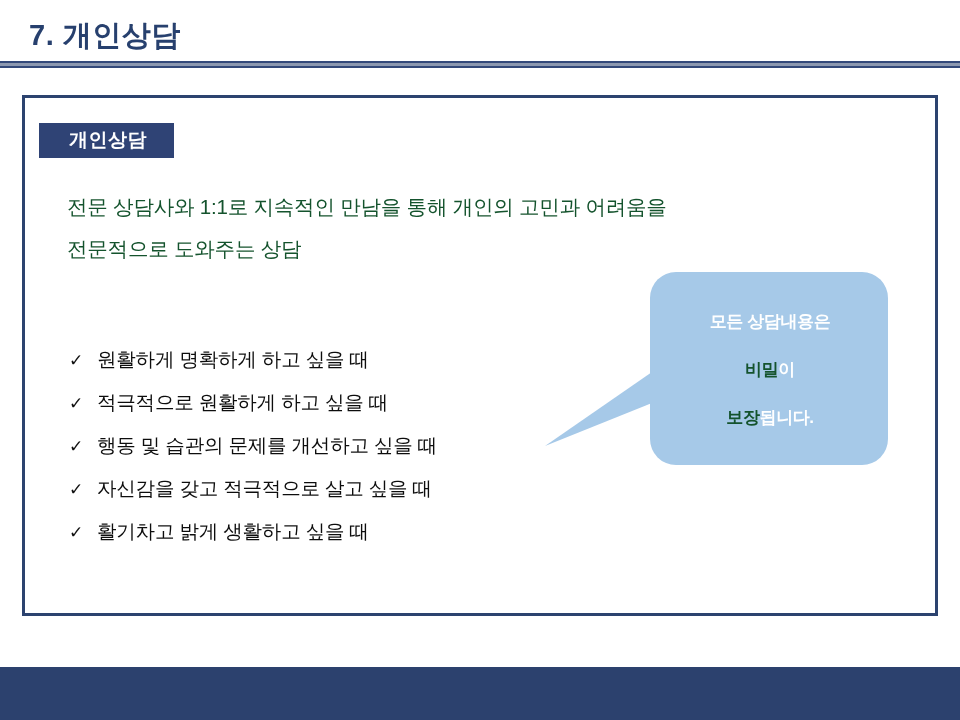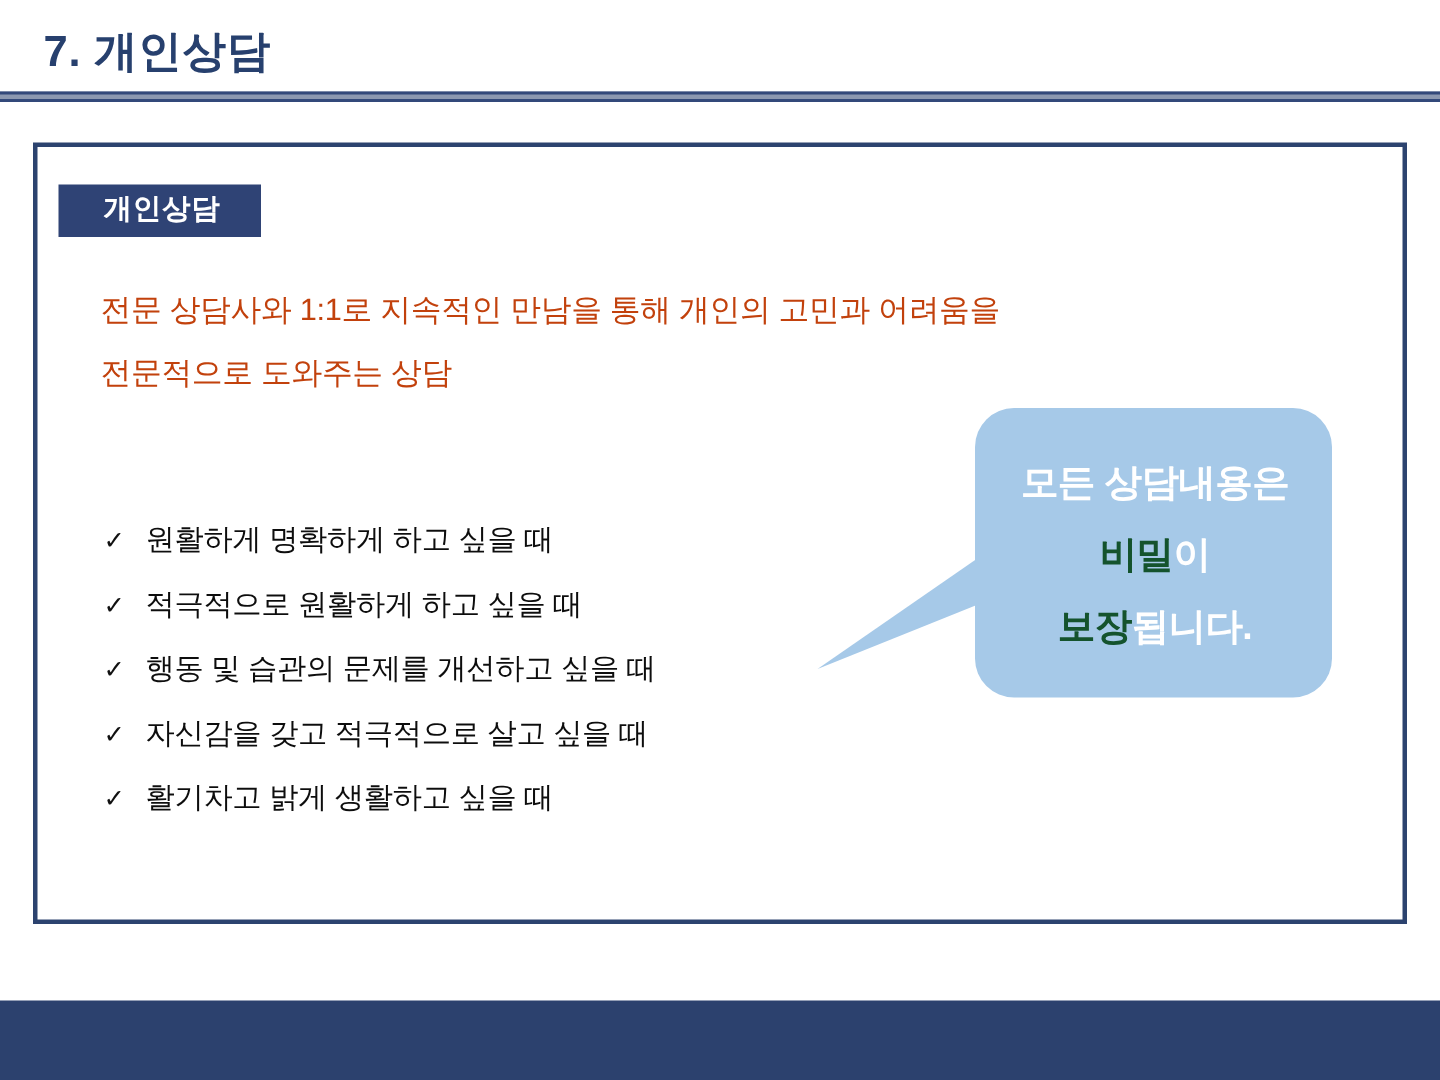--- a/index.html
+++ b/index.html
@@ -81,21 +81,21 @@
     white-space: nowrap;
   }
 
   
   .description {
     position: absolute;
     left: 42px;
     top: 88px;
     width: 780px;
     font-size: 20.5px;
-    color: #c2410c;
+    color: #14532d;
     line-height: 42px;
     letter-spacing: -0.2px;
   }
   .description .desc-line {
     display: block;
     white-space: nowrap;
   }
 
   
   .check-list {
@@ -141,21 +141,21 @@
     left: 0;
     top: 0;
     display: block;
   }
   .callout-text {
     position: absolute;
     left: 110px;
     top: 33px;
     width: 240px;
     text-align: center;
-    font-size: 25px;
+    font-size: 17px;
     font-weight: bold;
     color: #ffffff;
     line-height: 48px;
     letter-spacing: -0.4px;
     white-space: nowrap;
   }
   .callout-text .bl {
     display: block;
   }
   .hl-red {

